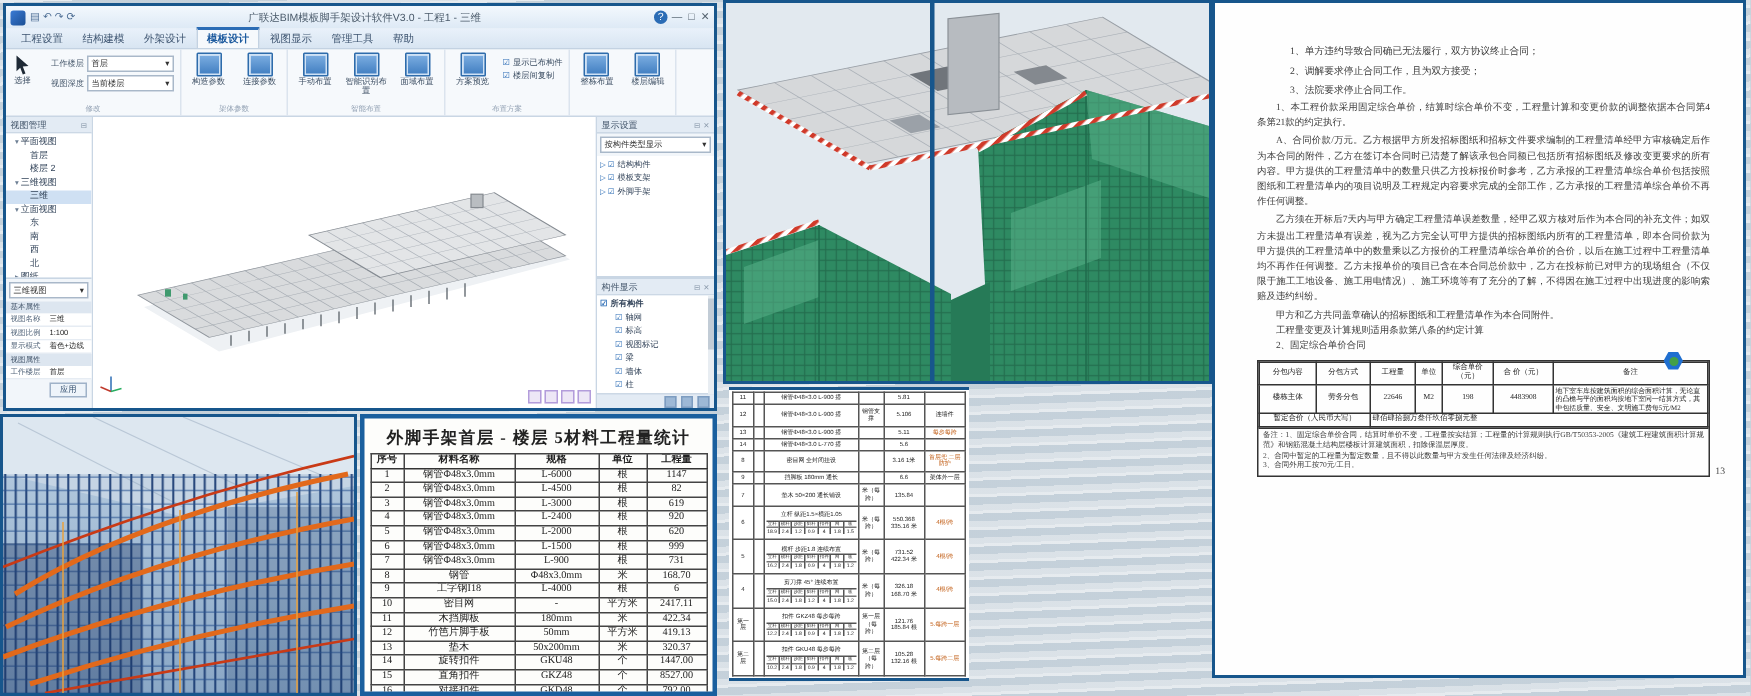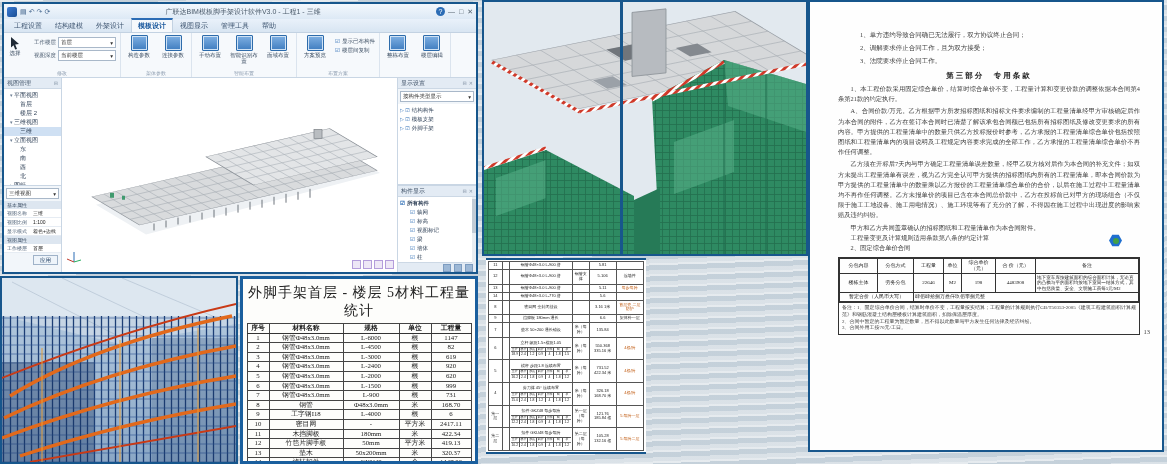--- a/index.html
+++ b/index.html
@@ -77,21 +77,21 @@
   .rc-scroll{position:absolute;right:0;top:11px;bottom:9px;width:4px;background:#e8edf2;}
   .rc-thumb{position:absolute;top:2px;left:0;width:4px;height:34px;background:#c2ccd6;}
   .rc-foot{height:9px;background:#e3ebf4;border-top:1px solid #ccd8e5;display:flex;justify-content:flex-end;gap:3px;align-items:center;padding:0 3px;flex:0 0 auto;}
   .rc-foot div{width:6px;height:6px;background:#9db8d6;border:1px solid #7d9cc0;}
 
   
   #panel-scaffold{left:0;top:276px;width:238px;height:188px;border:2px solid #17568c;background:#9db6cf;}
 
   
   #panel-materials{left:240px;top:276px;width:238px;height:188px;border:3px solid #1a5f9e;background:#fdfdfb;font-family:"Liberation Serif",serif;}
-  .mat-title{text-align:center;font-size:14px;font-weight:normal;color:#222;margin:5px 0 3px;letter-spacing:1px;}
+  .mat-title{text-align:center;font-size:11px;font-weight:bold;color:#222;margin:5px 0 3px;letter-spacing:1px;}
   .mat-table{width:224px;margin:0 auto;border-collapse:collapse;table-layout:fixed;}
   .mat-table th,.mat-table td{border:0.5px solid #444;font-size:6.8px;line-height:8.6px;text-align:center;color:#222;padding:0;white-space:nowrap;overflow:hidden;font-family:"Liberation Serif",serif;}
   .mat-table thead th{font-weight:bold;border-bottom:1px solid #333;}
   .mat-table{border:1.2px solid #222;}
   .mc1{width:22px;} .mc2{width:74px;} .mc3{width:56px;} .mc4{width:32px;} .mc5{width:40px;}
 
   
   #panel-green{left:482px;top:0;width:326px;height:256px;border:2px solid #17568c;background:#e2e9ef;}
   .green-divider{position:absolute;left:136px;top:0;bottom:0;width:3px;background:#17568c;}
 
@@ -926,21 +926,20 @@
   </table>
 </div>
 
 <div class="panel" id="panel-doc">
   <div class="doc-inner">
     <div>
         <div class="docline">1、单方违约导致合同确已无法履行，双方协议终止合同；</div>
         <div class="docline">2、调解要求停止合同工作，且为双方接受；</div>
         <div class="docline">3、法院要求停止合同工作。</div>
       </div>
-    <div class="doc-part">第三部分　专用条款</div>
     <div>
         <p class="docp">1、本工程价款采用固定综合单价，结算时综合单价不变，工程量计算和变更价款的调整依据本合同第4条第21款的约定执行。</p>
         <p class="docp">A、合同价款/万元。乙方根据甲方所发招标图纸和招标文件要求编制的工程量清单经甲方审核确定后作为本合同的附件，乙方在签订本合同时已清楚了解该承包合同额已包括所有招标图纸及修改变更要求的所有内容。甲方提供的工程量清单中的数量只供乙方投标报价时参考，乙方承报的工程量清单综合单价包括按照图纸和工程量清单内的项目说明及工程规定内容要求完成的全部工作，乙方承报的工程量清单综合单价不再作任何调整。</p>
         <p class="docp">乙方须在开标后7天内与甲方确定工程量清单误差数量，经甲乙双方核对后作为本合同的补充文件；如双方未提出工程量清单有误差，视为乙方完全认可甲方提供的招标图纸内所有的工程量清单，即本合同价款为甲方提供的工程量清单中的数量乘以乙方报价的工程量清单综合单价的合价，以后在施工过程中工程量清单均不再作任何调整。乙方未报单价的项目已含在本合同总价款中，乙方在投标前已对甲方的现场组合（不仅限于施工工地设备、施工用电情况）、施工环境等有了充分的了解，不得因在施工过程中出现进度的影响索赔及违约纠纷。</p>
       </div>
     <div class="doc-single">甲方和乙方共同盖章确认的招标图纸和工程量清单作为本合同附件。</div>
     <div class="doc-single">工程量变更及计算规则适用条款第八条的约定计算</div>
     <div class="doc-single">2、固定综合单价合同</div>
     <div class="doc-tablewrap">
       <table class="doc-table">

